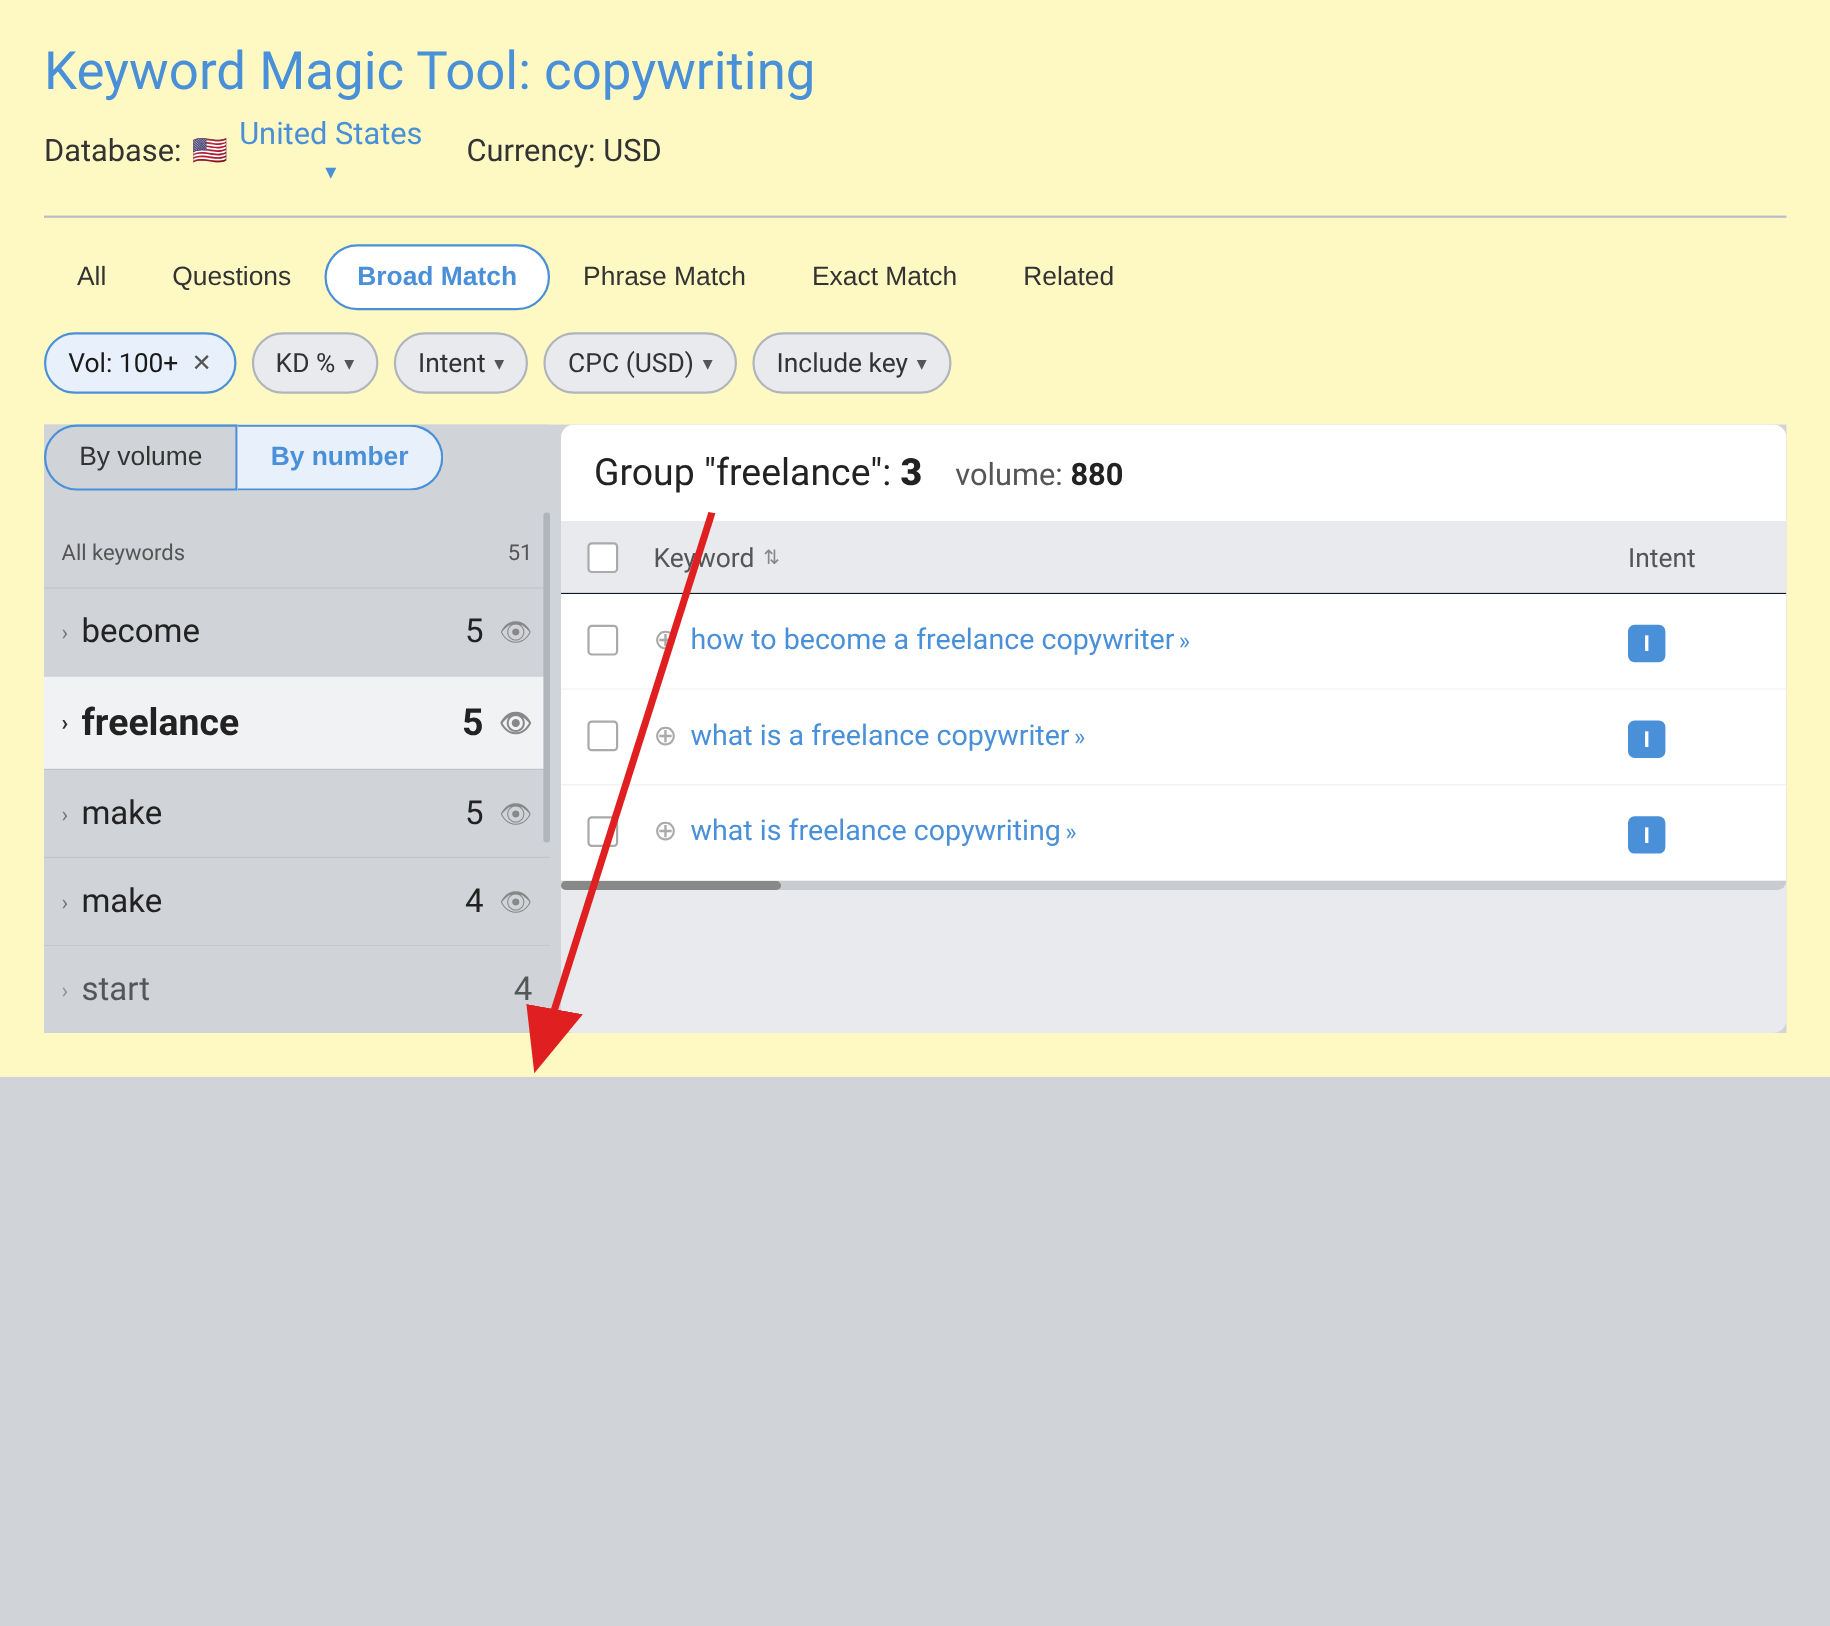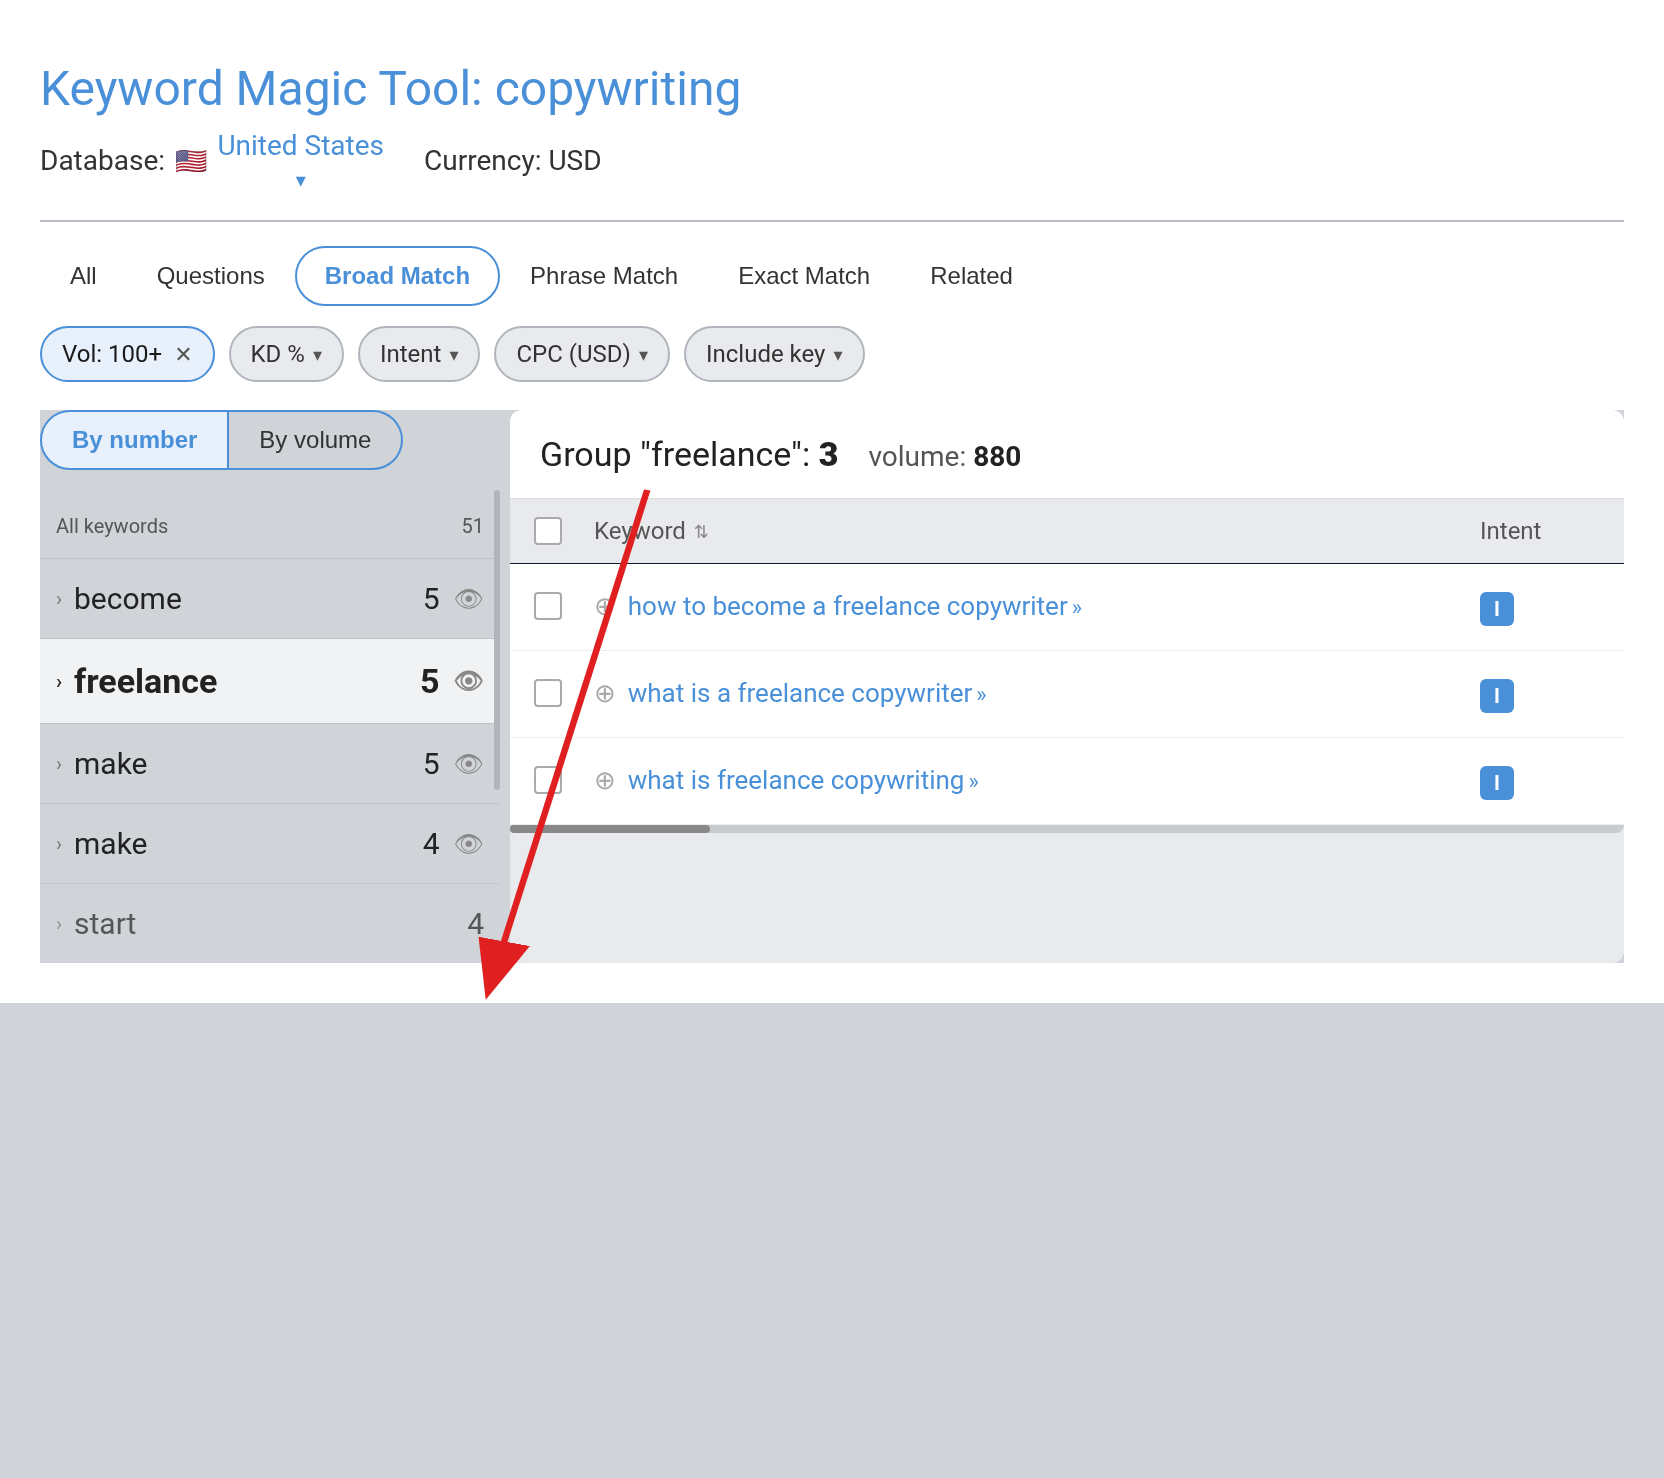--- a/index.html
+++ b/index.html
@@ -5,22 +5,22 @@
     * { box-sizing: border-box; margin: 0; padding: 0; }
     body {
       font-family: -apple-system, BlinkMacSystemFont, 'Segoe UI', Roboto, sans-serif;
       background: #d0d3d8;
       width: 1664px;
       min-height: 1478px;
       overflow-x: hidden;
     }
 
     .page-wrapper {
-      background: #ffffff;
-      padding: 60px 40px 40px 40px;
+      background: #fef9c3;
+      padding: 36px 40px 40px 40px;
     }
 
     .header {
       margin-bottom: 28px;
     }
 
     .page-title {
       font-size: 48px;
       font-weight: 700;
       color: #1a1a1a;
@@ -467,22 +467,22 @@
       <span>Include key</span>
       <span class="chevron-down">▾</span>
     </div>
   </div>
 
   <div class="main-content">
 
     <div class="sidebar">
 
       <div class="sort-buttons">
+        <button class="sort-btn">By volume</button>
         <button class="sort-btn active">By number</button>
-        <button class="sort-btn">By volume</button>
       </div>
 
       <div class="sidebar-list">
 
         <div class="sidebar-header-row">
           <span>All keywords</span>
           <span>51</span>
         </div>
 
         <div class="sidebar-item-row">

